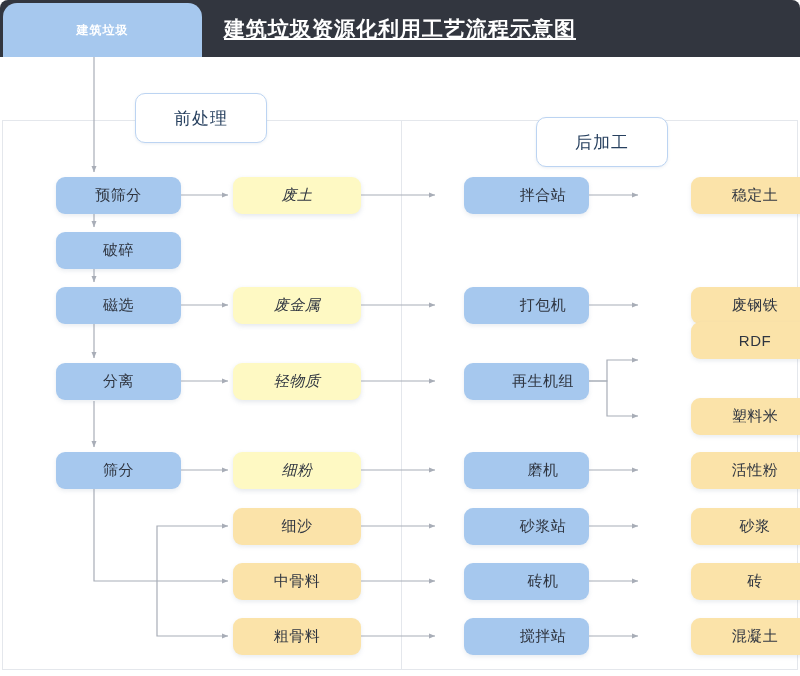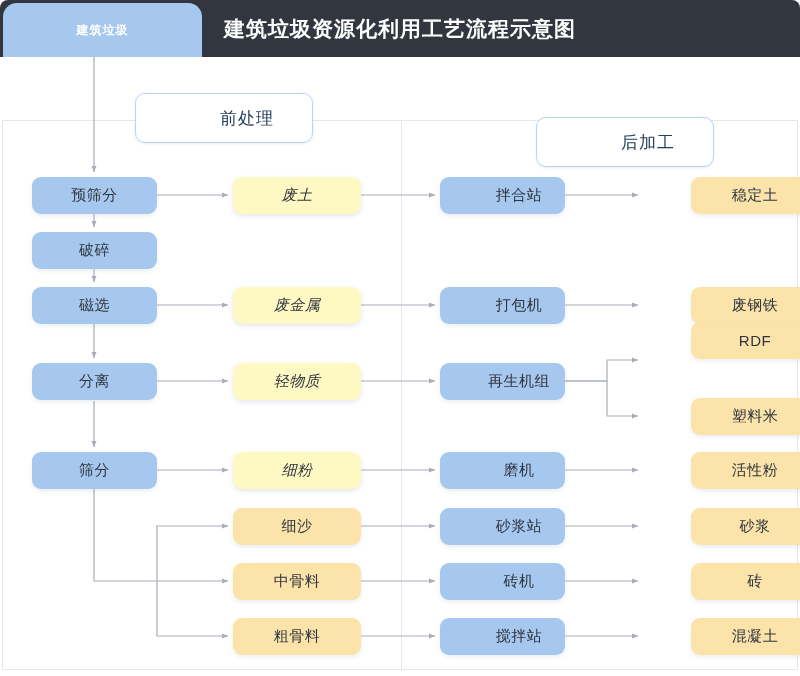--- a/index.html
+++ b/index.html
@@ -12,21 +12,21 @@
   #stage{position:relative;width:800px;height:676px;}
 
   
   .header-bar{
     position:absolute;left:0;top:0;width:800px;height:57px;
     background:#32363f;border-radius:8px 8px 0 0;
   }
   .header-title{
     position:absolute;left:0;top:0;width:800px;height:57px;
     display:flex;align-items:center;justify-content:center;
-    color:#ffffff;font-size:21px;font-weight:bold;letter-spacing:1px;
+    color:#ffffff;font-size:21px;font-weight:bold;letter-spacing:1px;text-decoration:underline;
   }
   .header-tab{
     position:absolute;left:3px;top:3px;width:199px;height:54px;
     background:#a6c8ee;border-radius:14px 14px 0 0;
     display:flex;align-items:center;justify-content:center;
     color:#ffffff;font-size:12px;font-weight:bold;letter-spacing:1px;
   }
 
   
   .panel{
@@ -36,37 +36,36 @@
   }
   .panel-left{left:2px;width:399px;border-right:none;}
   .panel-right{left:401px;width:397px;}
 
   .section-label{
     position:absolute;top:93px;width:130px;height:48px;
     background:#ffffff;border:1px solid #bcd4f2;border-radius:10px;
     display:flex;align-items:center;justify-content:center;
     color:#27405f;font-size:17px;letter-spacing:1px;
     box-shadow:0 1px 3px rgba(140,160,190,.18);
-    padding-left:46px;
   }
   .label-pre{left:135px;}
   .label-post{left:536px;margin-top:24px;}
 
   
   #wires{position:absolute;left:0;top:0;width:800px;height:676px;pointer-events:none;}
 
   
   .node{
     position:absolute;height:37px;
     border-radius:9px;
     display:flex;align-items:center;justify-content:center;
     font-size:15px;color:#2f3540;letter-spacing:.5px;
     box-sizing:border-box;
   }
-  .node.blue{background:#a6c8ee;}
+  .node.blue{background:#a6c8ee;margin-left:24px;}
   .node.yellow{background:#fbe3a9;}
   .node.white{background:#fef9c3;box-shadow:0 2px 5px rgba(130,145,170,.22);font-style:italic;}
   .node.blue, .node.yellow{box-shadow:0 2px 4px rgba(140,155,180,.18);}
 
   .col-a{left:32px;width:125px;}
   .col-b{left:233px;width:128px;}
   .col-c{left:440px;width:125px;padding-left:33px;}
   .col-d{left:643px;width:128px;margin-left:48px;}
 </style>
 </head>

